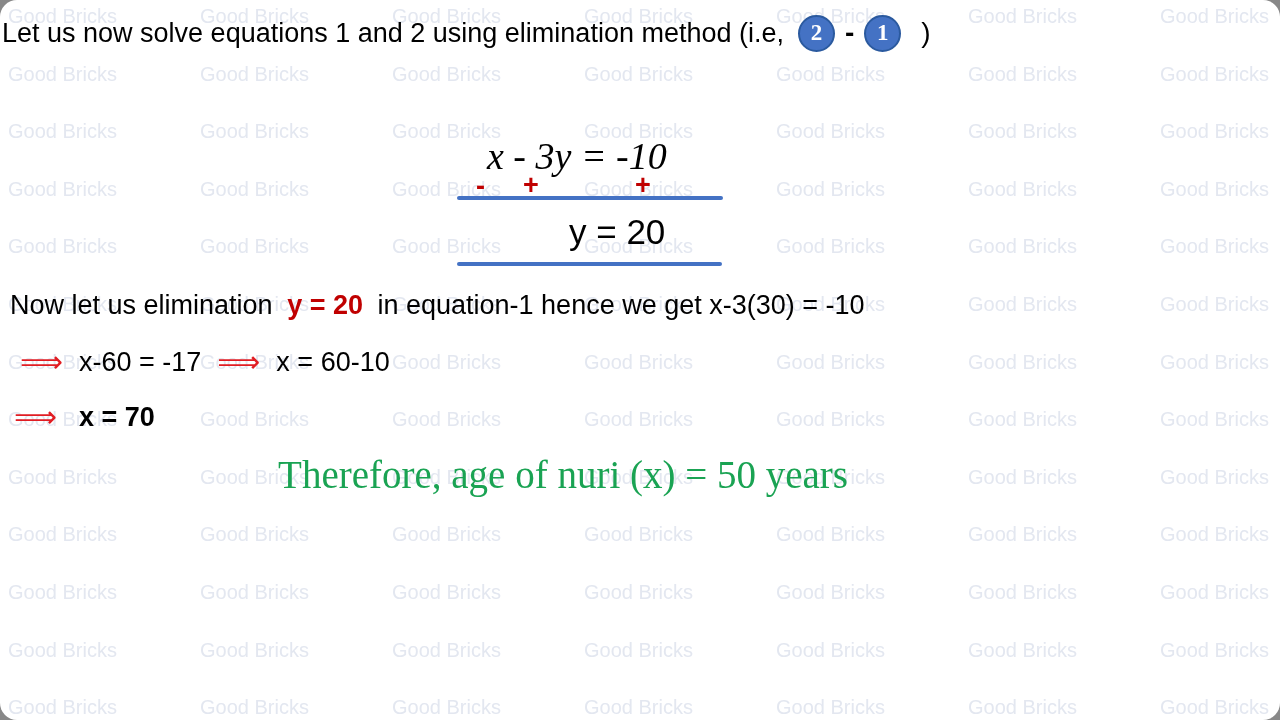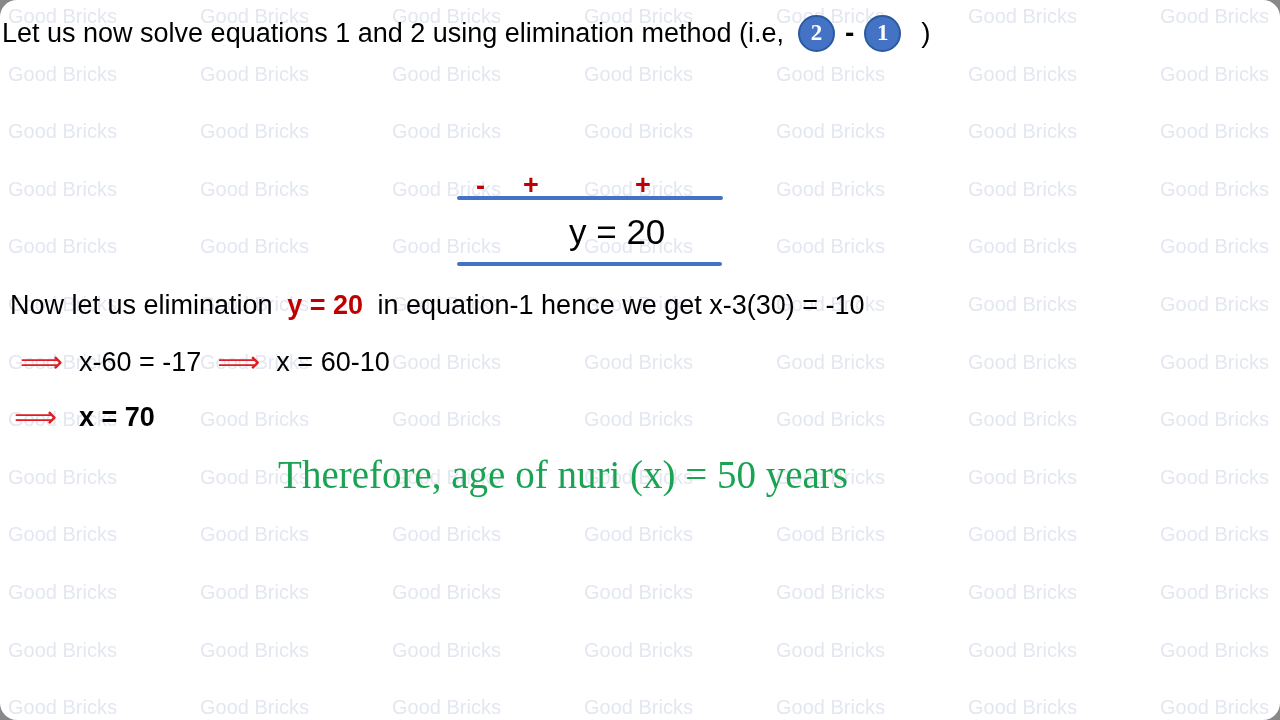--- a/index.html
+++ b/index.html
@@ -193,20 +193,21 @@
   <div class="content">
 
     <div class="abs header-row">
       <span>Let us now solve equations 1 and 2 using elimination method (i.e,</span>
       <span class="badge badge-2">2</span>
       <span class="hdr-minus">-</span>
       <span class="badge badge-1">1</span>
       <span class="hdr-paren">)</span>
     </div>
 
+    <div class="abs equation eq2">x - 3y = -10</div>
 
     <div class="abs sign sign-minus">-</div>
     <div class="abs sign sign-plus-1">+</div>
     <div class="abs sign sign-plus-2">+</div>
 
     <div class="rule rule-top"></div>
     <div class="abs y-result">y = 20</div>
     <div class="rule rule-bottom"></div>
 
     <div class="abs substitute-row">

